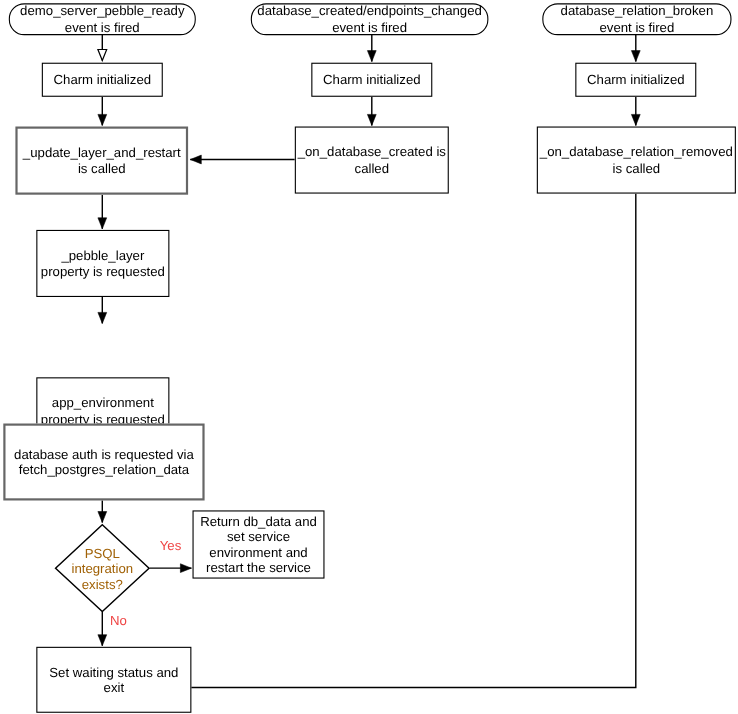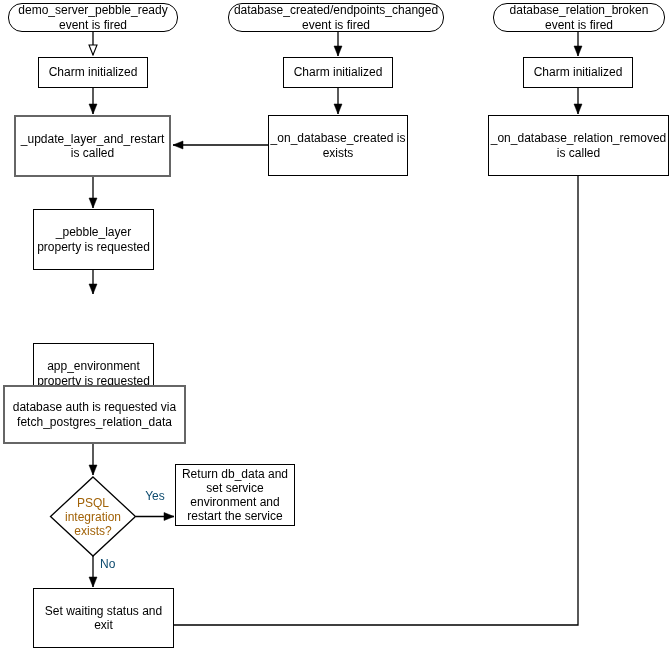--- a/index.html
+++ b/index.html
@@ -42,21 +42,21 @@
     align-items: center;
     justify-content: center;
     text-align: center;
     font-size: 12px;
     line-height: 1.18;
     color: #a16207;
   }
   .edge-label {
     position: absolute;
     font-size: 12px;
-    color: #0c4a6e;
+    color: #ef4444;
     text-align: center;
   }
   svg path.edge { stroke: #000000; stroke-width: 1.3; fill: none; }
   svg path.shape { stroke: #000000; stroke-width: 1.3; fill: #ffffff; }
 </style>
 </head>
 <body>
 
 <div class="canvas">
 
@@ -120,39 +120,39 @@
     <span>Charm initialized</span>
   </div>
 
   <div class="node emphasis" style="left:14px; top:115px; width:157px; height:62px;">
     <span>_update_layer_and_restart</span>
     <span>is called</span>
   </div>
 
   <div class="node" style="left:268px; top:115px; width:140px; height:61px;">
     <span>_on_database_created is</span>
-    <span>exists</span>
+    <span>called</span>
   </div>
 
   <div class="node" style="left:488px; top:115px; width:181px; height:61px;">
     <span>_on_database_relation_removed</span>
     <span>is called</span>
   </div>
 
   <div class="node" style="left:33px; top:209px; width:121px; height:61px;">
     <span>_pebble_layer</span>
     <span>property is requested</span>
   </div>
 
   <div class="node" style="left:33px; top:295px; width:121px; height:61px;margin-top:48px;">
     <span>app_environment</span>
     <span>property is requested</span>
   </div>
 
-  <div class="node emphasis" style="left:3px; top:385px; width:183px; height:59px;">
+  <div class="node emphasis" style="left:3px; top:385px; width:183px; height:70px;">
     <span>database auth is requested via</span>
     <span>fetch_postgres_relation_data</span>
   </div>
 
   <div class="plain" style="left:43px; top:494px; width:100px; height:46px;">
     <span>PSQL</span>
     <span>integration</span>
     <span>exists?</span>
   </div>
 

